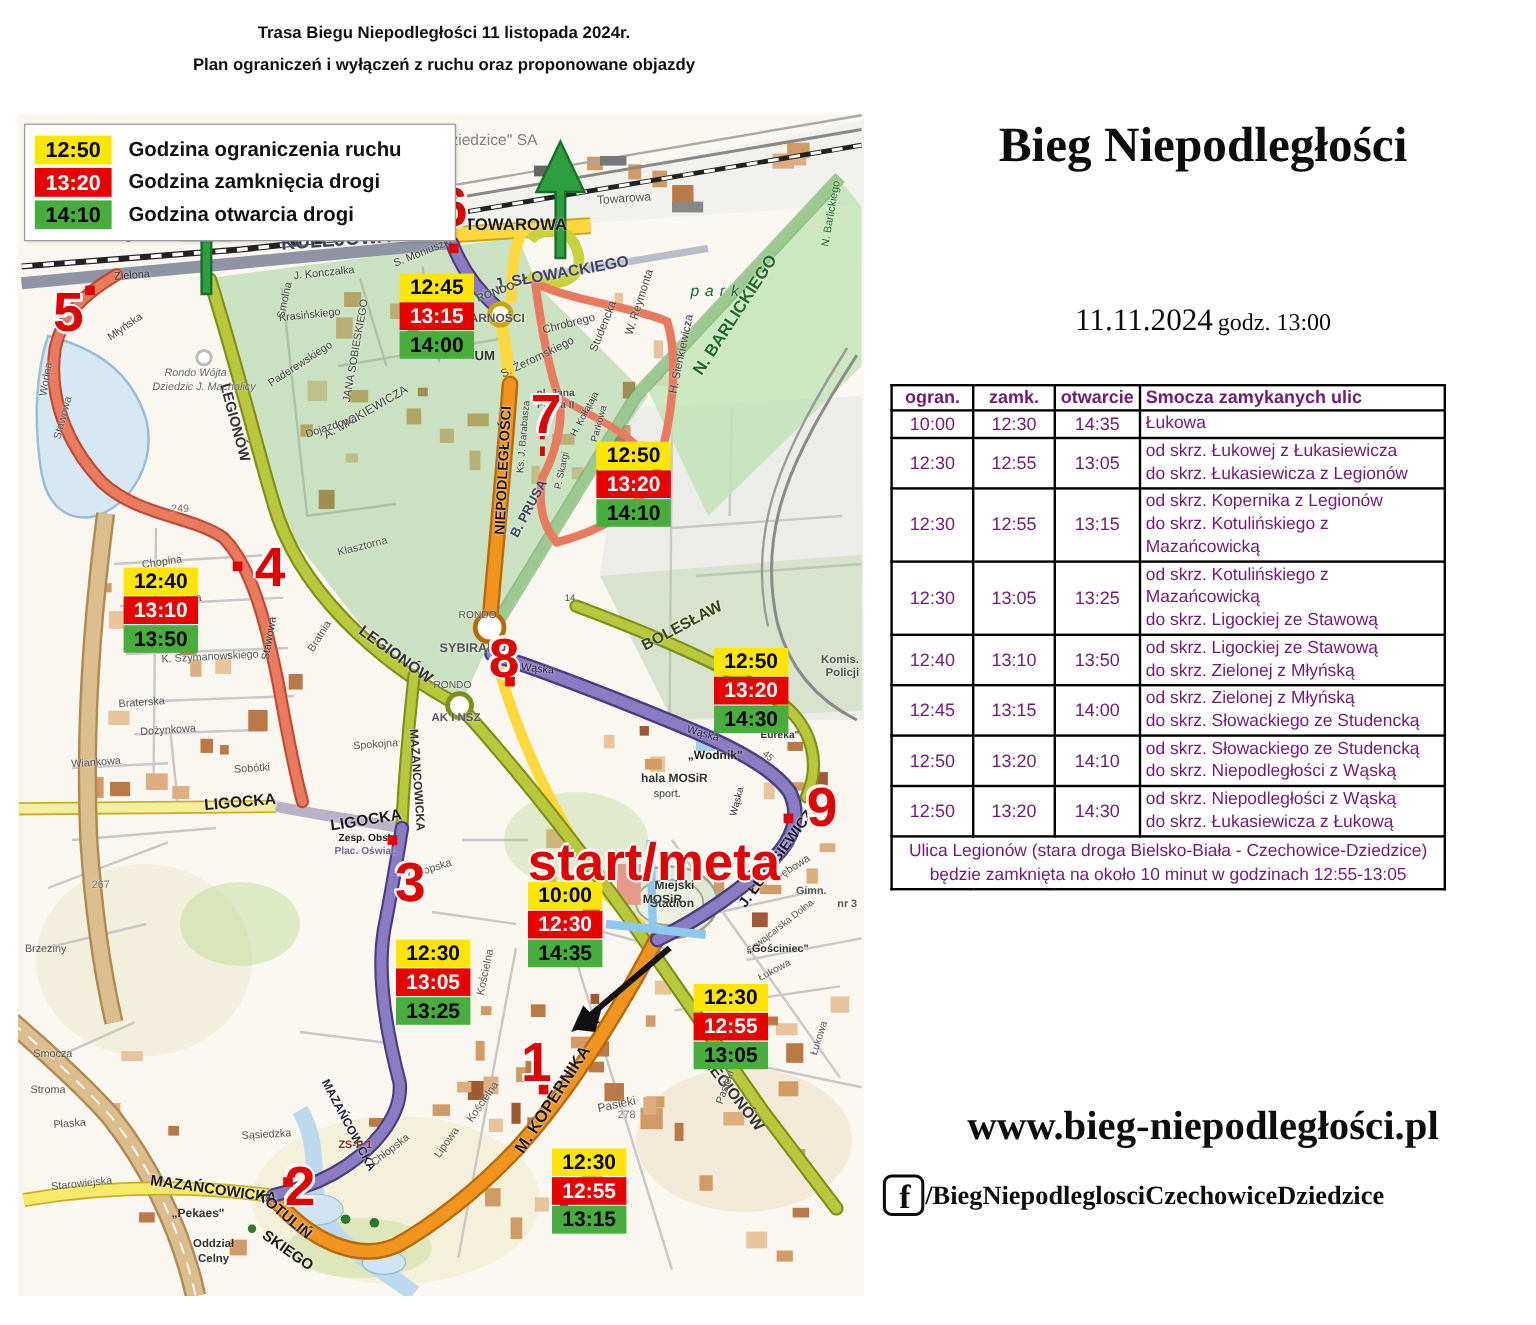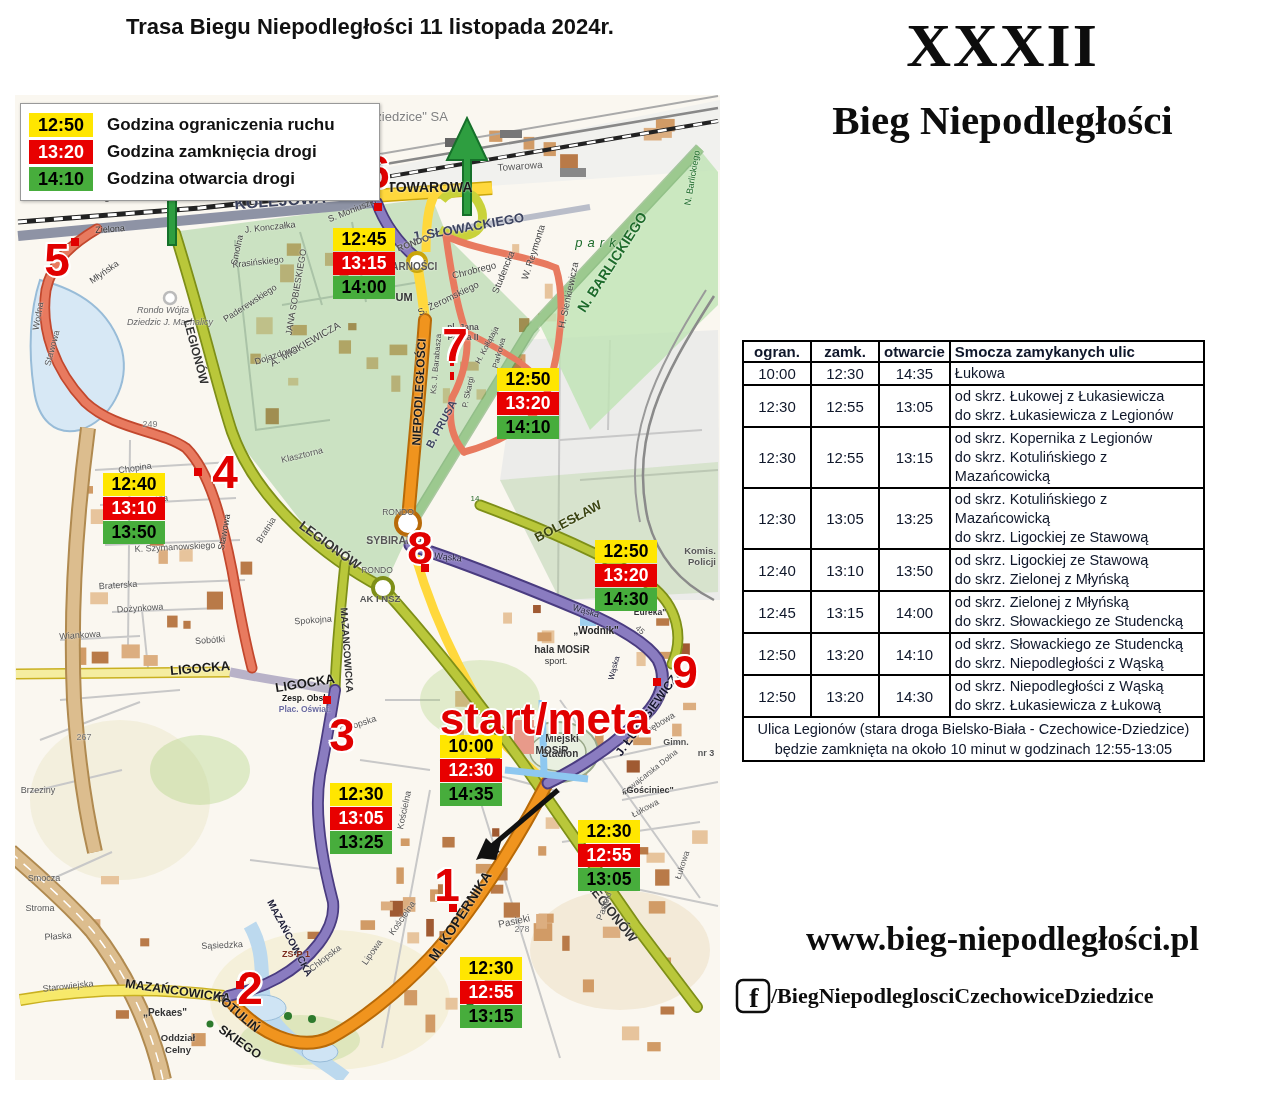--- a/index.html
+++ b/index.html
@@ -1,20 +1,20 @@
 <!DOCTYPE html>
 <html><head>
 <meta charset="utf-8">
 <style>
   html,body{margin:0;padding:0;}
   body{width:1280px;height:1104px;position:relative;background:#ffffff;
        font-family:"Liberation Sans",sans-serif;overflow:hidden;}
   
   .poster-title{position:absolute;left:15px;top:14px;width:710px;text-align:center;
-    font-weight:700;font-size:22px;color:#111;line-height:26px;}
+    font-weight:700;font-size:14px;color:#111;line-height:26px;}
   
   .map-area{position:absolute;left:15px;top:95px;width:705px;height:985px;
     background:#faf7f0;overflow:hidden;}
   .map-area svg{position:absolute;left:0;top:0;}
   .map-overlay{position:absolute;left:0;top:0;width:705px;height:985px;}
   .map-label{position:absolute;white-space:nowrap;transform-origin:center;
     font-family:"Liberation Sans",sans-serif;text-shadow:0 0 2px rgba(255,255,255,.9);}
   .route-number{position:absolute;transform:translate(-50%,-50%);
     font-weight:700;font-size:46px;color:#e10000;line-height:1;
     text-shadow:-2px 0 0 #fff,2px 0 0 #fff,0 -2px 0 #fff,0 2px 0 #fff,2px 2px 0 #fff,-2px -2px 0 #fff;}
@@ -41,39 +41,40 @@
     font-weight:700;font-size:62px;letter-spacing:2px;color:#0d0d0d;}
   .event-title{position:absolute;left:0;top:96px;width:555px;text-align:center;
     font-weight:700;font-size:41px;color:#0d0d0d;}
   .event-city{position:absolute;left:0;top:158px;width:555px;text-align:center;
     font-size:34px;color:#0d0d0d;}
   .event-date{position:absolute;left:0;top:252px;width:555px;text-align:center;color:#0d0d0d;}
   .event-date .d1{font-size:26px;}
   .event-date .d2{font-size:20px;}
   
   .closures{position:absolute;left:17px;top:320px;border-collapse:collapse;
-    font-size:14.5px;color:#0f172a;margin-top:20px;}
+    font-size:14.5px;color:#701a75;}
   .closures th,.closures td{border:2px solid #000;padding:1px 4px;}
   .closures th{font-weight:700;font-size:15px;}
   .closures th.h-desc{text-align:left;}
   .closures td.t-time{text-align:center;width:58px;font-size:15px;}
   .closures td.t-desc{text-align:left;width:244px;line-height:19px;}
   .closures td.t-foot{text-align:center;line-height:20px;font-size:14.5px;}
   
   .website{position:absolute;left:0;top:920px;width:555px;text-align:center;
     font-weight:700;font-size:34px;color:#0d0d0d;}
   .fb-row{position:absolute;left:10px;top:978px;width:545px;display:flex;align-items:center;}
   .fb-icon{width:36px;height:36px;flex:0 0 36px;}
   .fb-handle{font-weight:700;font-size:22px;color:#0d0d0d;}
 </style>
 </head>
 <body>
 
 <div class="poster-title">
   <div>Trasa Biegu Niepodległości 11 listopada 2024r.</div>
+  <div>Plan ograniczeń i wyłączeń z ruchu oraz proponowane objazdy</div>
 </div>
 
 <div class="map-area">
   <svg width="705" height="985" viewBox="15 95 705 985">
 
     <rect x="15" y="95" width="705" height="985" fill="#faf7f0"></rect>
     <polygon points="520,340 718,330 720,600 560,600 500,480" fill="#ececea"></polygon>
     <polygon points="350,175 720,100 720,170 360,195" fill="#f1f1ee"></polygon>
     <ellipse cx="120" cy="800" rx="90" ry="80" fill="#f3efdd"></ellipse>
     <ellipse cx="330" cy="1000" rx="120" ry="70" fill="#f5f0da"></ellipse>
@@ -519,22 +520,25 @@
       <div class="legend-label">Godzina zamknięcia drogi</div>
     </div>
     <div class="legend-row">
       <div class="legend-chip chip-g">14:10</div>
       <div class="legend-label">Godzina otwarcia drogi</div>
     </div>
   </div>
 </div>
 
 <div class="right-col">
-  <div class="edition serif">XXXII</div>
   <div class="event-title serif">Bieg Niepodległości</div>
+  <div class="event-date serif">
+    <span class="d1">11.11.2024</span>
+    <span class="d2"> <span>godz. 13:00</span></span>
+  </div>
 
   <table class="closures">
     <thead>
       <tr>
         <th>ogran.</th>
         <th>zamk.</th>
         <th>otwarcie</th>
         <th class="h-desc">Smocza zamykanych ulic</th>
       </tr>
     </thead>

